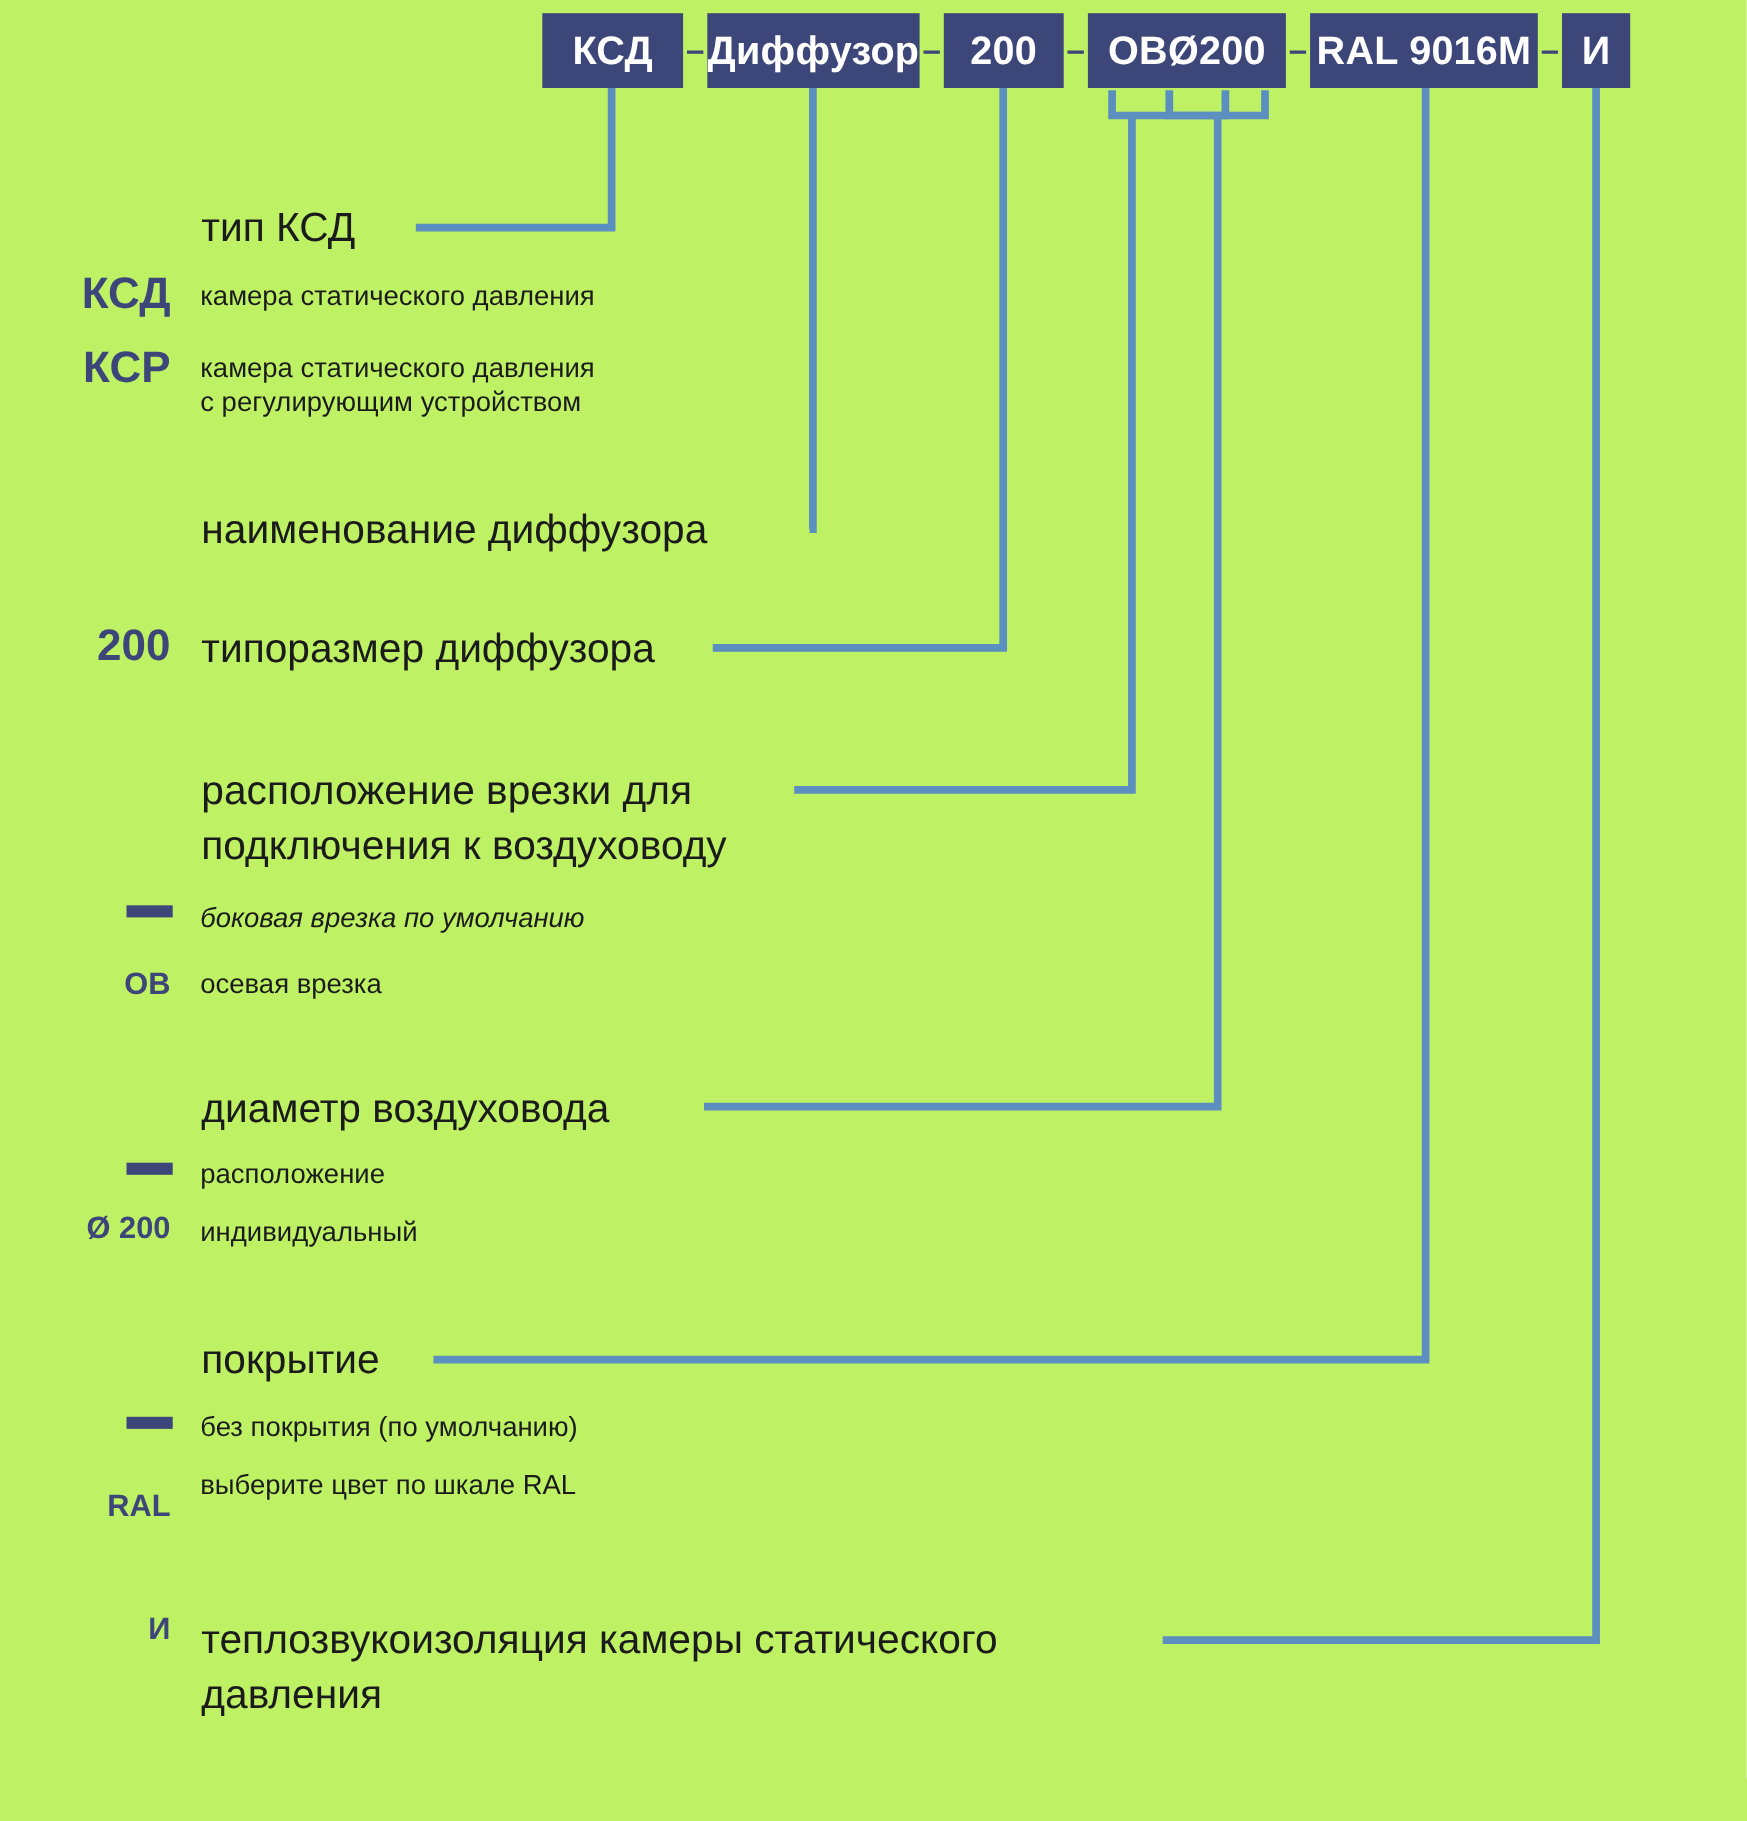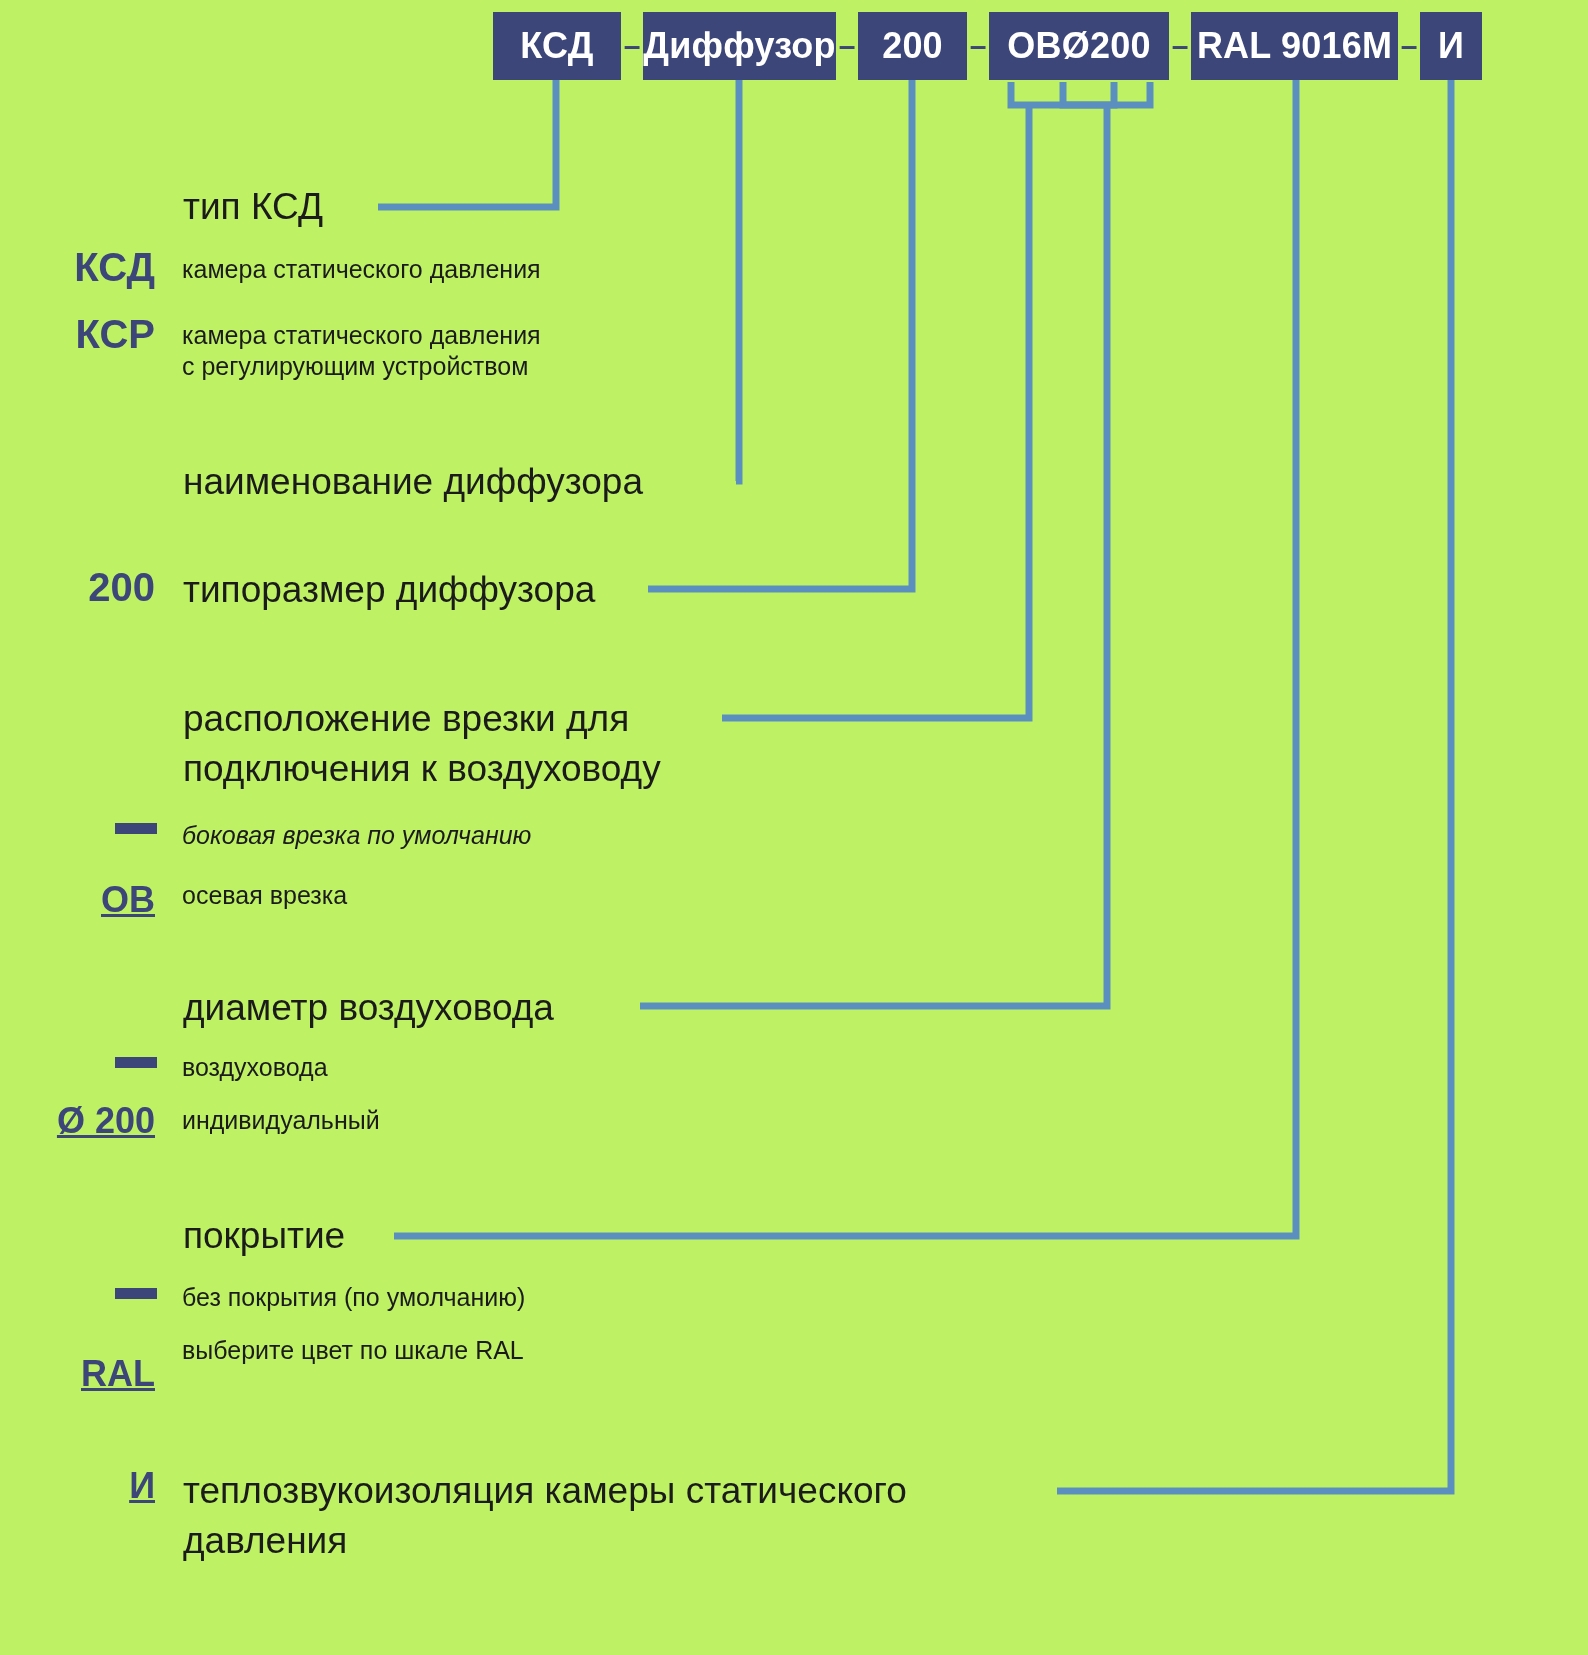--- a/index.html
+++ b/index.html
@@ -13,21 +13,21 @@
             color:#ffffff;font-weight:bold;font-size:36px;letter-spacing:.2px;
             font-family:"Liberation Sans", sans-serif;}
   .code-sep{position:absolute;top:12px;height:68px;display:flex;align-items:center;
             justify-content:center;color:#3d4678;font-weight:bold;font-size:30px;}
 
   
   #wires{position:absolute;left:0;top:0;width:1588px;height:1655px;pointer-events:none;}
   .key{position:absolute;text-align:right;color:#3d4678;font-weight:bold;
        font-family:"Liberation Sans", sans-serif;}
   .key-big{font-size:40px;}
-  .key-med{font-size:36px;text-decoration:underline;}
+  .key-med{font-size:28px;}
   .hdr{position:absolute;color:#1b1b1b;font-size:37px;font-weight:400;
        font-family:"Liberation Sans", sans-serif;line-height:1.28;white-space:nowrap;}
   .sub{position:absolute;color:#1b1b1b;font-size:25px;font-weight:400;
        font-family:"Liberation Sans", sans-serif;line-height:1.28;white-space:nowrap;}
   .dash{position:absolute;width:42px;height:11px;background:#3d4678;}
 </style>
 </head>
 <body>
 
 <div id="stage">
@@ -114,21 +114,21 @@
 
   <div class="dash" style="left:115px;top:823px;"></div>
   <div class="sub" style="left:182px;top:819px;font-style:italic;">боковая врезка по умолчанию</div>
 
   <div class="key key-med" style="left:0px;top:879px;width:155px;">ОВ</div>
   <div class="sub" style="left:182px;top:879px;">осевая врезка</div>
 
   <div class="hdr" style="left:183px;top:984px;">диаметр воздуховода</div>
 
   <div class="dash" style="left:115px;top:1057px;"></div>
-  <div class="sub" style="left:182px;top:1051px;">воздуховода</div>
+  <div class="sub" style="left:182px;top:1051px;">расположение</div>
 
   <div class="key key-med" style="left:0px;top:1100px;width:155px;">Ø 200</div>
   <div class="sub" style="left:182px;top:1104px;">индивидуальный</div>
 
   <div class="hdr" style="left:183px;top:1212px;">покрытие</div>
 
   <div class="dash" style="left:115px;top:1288px;"></div>
   <div class="sub" style="left:182px;top:1281px;">без покрытия (по умолчанию)</div>
 
   <div class="key key-med" style="left:0px;top:1353px;width:155px;text-align:right;">RAL</div>

